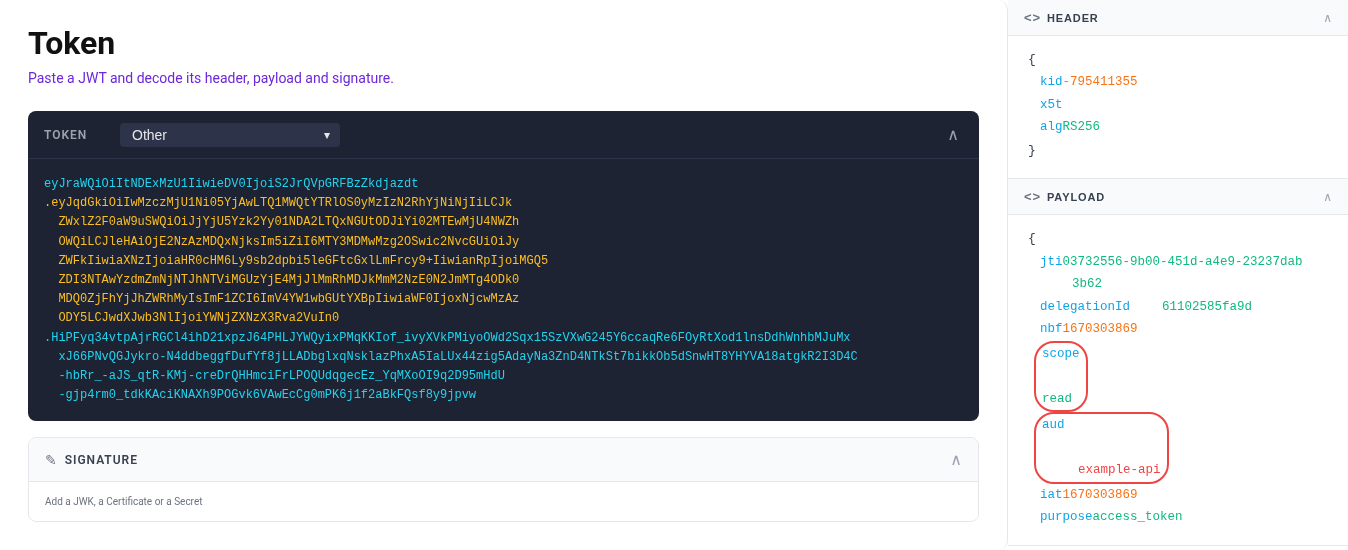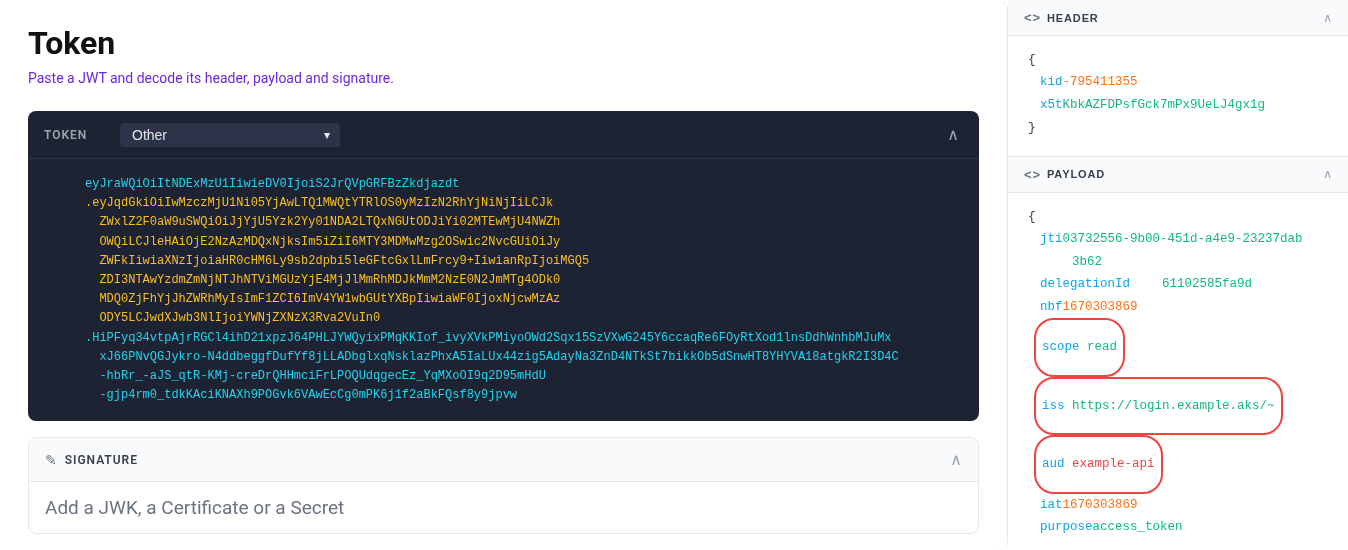--- a/index.html
+++ b/index.html
@@ -89,21 +89,20 @@
     }
 
     .token-body {
       padding: 16px;
       font-family: 'Courier New', Courier, monospace;
       font-size: 12px;
       line-height: 1.6;
       color: #e5e7eb;
       word-break: break-all;
       white-space: pre-wrap;
-      margin-left: 41px;
     }
 
     .token-text-teal { color: #22d3ee; }
     .token-text-yellow { color: #fbbf24; }
 
     
     .signature-container {
       border: 1px solid #e5e7eb;
       border-radius: 8px;
       overflow: hidden;
@@ -135,21 +134,21 @@
     .signature-collapse {
       background: none;
       border: none;
       color: #9ca3af;
       cursor: pointer;
       font-size: 16px;
     }
 
     .signature-body {
       padding: 14px 16px;
-      font-size: 19px;
+      font-size: 10px;
       color: #6b7280;
     }
 
     
     .right-panel {
       width: 340px;
       background: #fff;
       padding: 0;
       overflow-y: auto;
       font-family: 'Courier New', Courier, monospace;
@@ -217,29 +216,31 @@
       color: #f97316;
       text-align: right;
     }
 
     .json-value-str {
       color: #10b981;
     }
 
     .json-value-red {
       color: #ef4444;
+      margin-left: 36px;
     }
 
     .highlight-circle {
       display: inline-flex;
       align-items: flex-start;
       border: 2px solid #ef4444;
       border-radius: 20px;
-      padding: 16px 6px;
+      padding: 0px 6px;
       margin-left: -6px;
+      flex-direction: column;
     }
 
   </style>
 </head>
 <body>
 
 <div class="left-panel">
   <h1 class="page-title">Token</h1>
   <p class="page-subtitle">Paste a JWT and decode its header, payload and signature.</p>
 
@@ -289,21 +290,24 @@
       <button class="section-chevron">∧</button>
     </div>
     <div class="panel-content">
       <div class="brace">{</div>
       <div class="json-row">
         <span class="json-key">kid</span>
         <span class="json-value-num">-795411355</span>
       </div>
       <div class="json-row">
         <span class="json-key">x5t</span>
-        <span class="json-value-str">KbkAZFDPsfGck7mPx9UeLJ4gx1g</span>
+      </div>
+      <div class="json-row">
+        <span class="json-key">alg</span>
+        <span class="json-value-str">RS256</span>
       </div>
       <div class="brace">}</div>
     </div>
   </div>
 
   <div class="panel-section">
     <div class="panel-section-header">
       <span class="panel-section-title">
         <span class="bracket-icon">&lt;&gt;</span>
         <span>PAYLOAD</span>
@@ -324,25 +328,20 @@
       </div>
       <div class="json-row">
         <span class="json-key">nbf</span>
         <span class="json-value-num">1670303869</span>
       </div>
       <div class="json-row" style="display:flex; align-items:center;">
         <span class="highlight-circle">
           <span class="json-key">scope</span>&nbsp;<span class="json-value-str">read</span>
         </span>
       </div>
-      <div class="json-row" style="display:flex; align-items:center; flex-wrap:wrap;">
-        <span class="highlight-circle">
-          <span class="json-key">iss</span>&nbsp;<span class="json-value-str">https://login.example.aks/~</span>
-        </span>
-      </div>
       <div class="json-row" style="display:flex; align-items:center;">
         <span class="highlight-circle">
           <span class="json-key">aud</span>&nbsp;<span class="json-value-red">example-api</span>
         </span>
       </div>
       <div class="json-row">
         <span class="json-key">iat</span>
         <span class="json-value-num">1670303869</span>
       </div>
       <div class="json-row">

